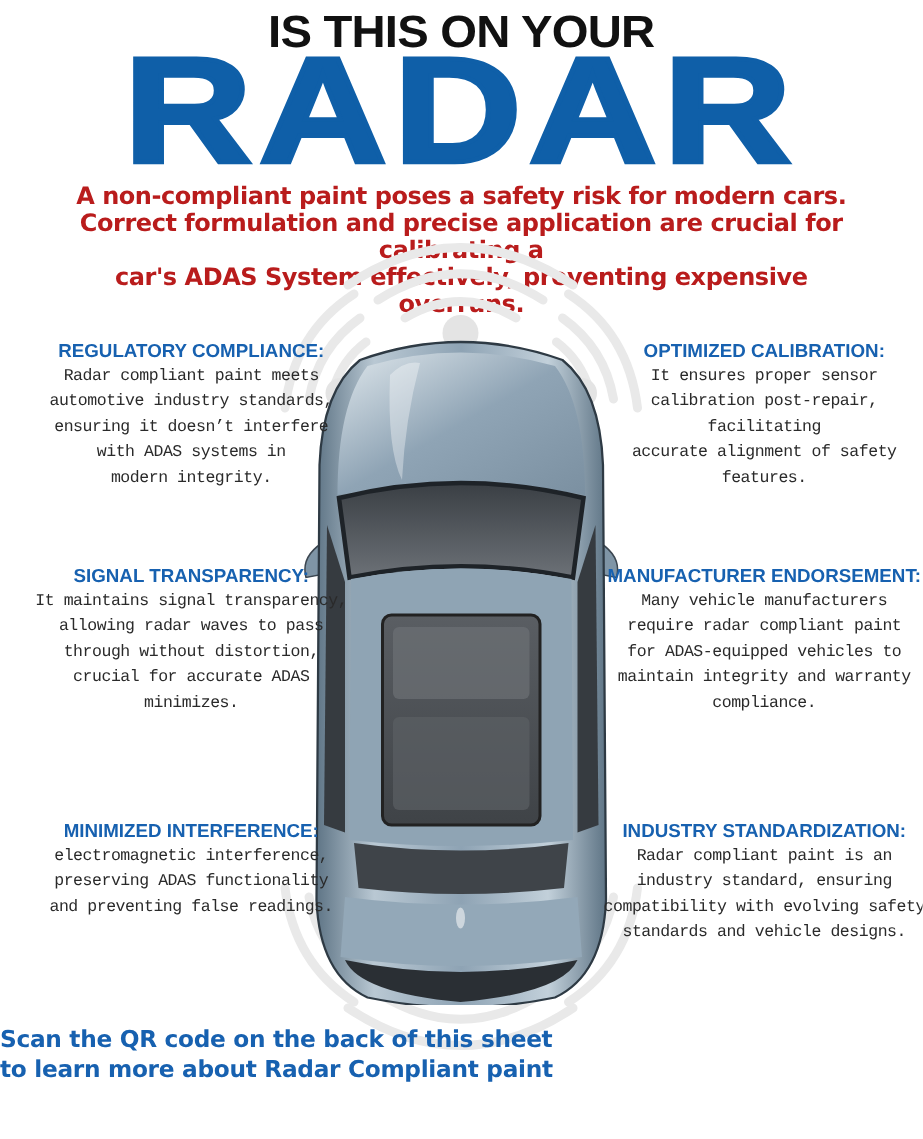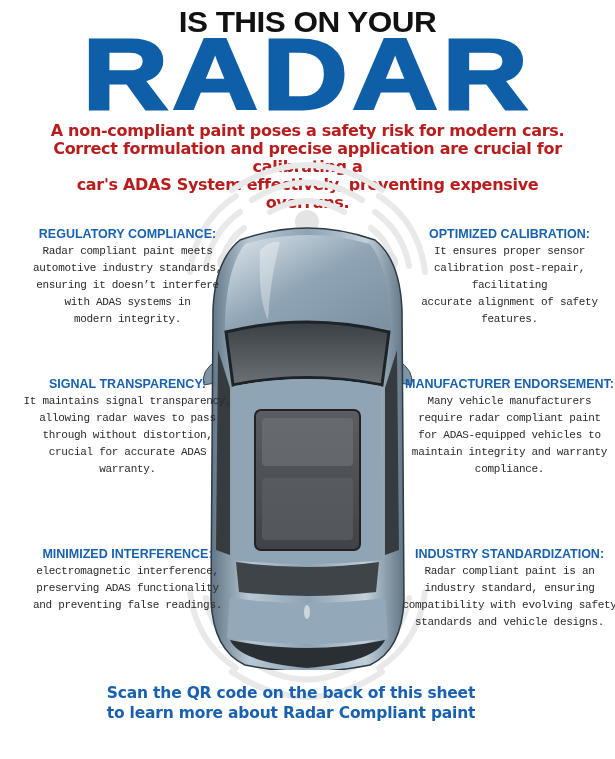--- a/index.html
+++ b/index.html
@@ -8,21 +8,21 @@
   .title { position: absolute; top: 30px; left: 0; width: 615px; text-align: center; font-family: "Liberation Sans", sans-serif; font-weight: 900; font-size: 100px; line-height: 88px; color: #0f5fa8; letter-spacing: 4px; transform: scaleX(1.18); -webkit-text-stroke: 3px #0f5fa8; }
   .intro { position: absolute; top: 122px; left: 40px; width: 535px; text-align: center; font-family: "DejaVu Sans", sans-serif; font-weight: bold; font-size: 16px; line-height: 18px; color: #b91c1c; letter-spacing: -0.3px; }
   .intro span { display: block; }
   .waves { position: absolute; left: 0; top: 0; width: 615px; height: 759px; pointer-events: none; }
   .car { position: absolute; left: 200px; top: 220px; width: 215px; height: 450px; }
   .feature { position: absolute; width: 215px; text-align: center; }
   .feature h3 { margin: 0; font-family: "Liberation Sans", sans-serif; font-weight: bold; font-size: 12.5px; color: #1761b0; line-height: 17px; }
   .feature p { margin: 0; font-family: Liberation Mono, monospace; font-size: 11px; color: #2a2a2a; line-height: 17px; letter-spacing: -0.3px; }
   .f-left { left: 0; padding-left: 20px; }
   .f-right { left: 402px; }
-  .cta { position: absolute; top: 683px; left: 0; width: 582px; text-align: center; font-family: "DejaVu Sans", sans-serif; font-weight: bold; font-size: 15.5px; line-height: 20px; color: #1761b0; letter-spacing: -0.2px; }
+  .cta { position: absolute; top: 683px; left: 0; width: 582px; text-align: left; font-family: "DejaVu Sans", sans-serif; font-weight: bold; font-size: 15.5px; line-height: 20px; color: #1761b0; letter-spacing: -0.2px; }
   .cta span { display: block; }
 </style>
 </head>
 <body>
 
 <div>
 
   <div class="pre-title">IS THIS ON YOUR</div>
   <div class="title">RADAR</div>
 
@@ -128,21 +128,21 @@
     <p>with ADAS systems in</p>
     <p>modern integrity.</p>
   </div>
 
   <div class="feature f-left" style="top:376px;">
     <h3>SIGNAL TRANSPARENCY:</h3>
     <p>It maintains signal transparency,</p>
     <p>allowing radar waves to pass</p>
     <p>through without distortion,</p>
     <p>crucial for accurate ADAS</p>
-    <p>warranty.</p>
+    <p>minimizes.</p>
   </div>
 
   <div class="feature f-left" style="top:546px;">
     <h3>MINIMIZED INTERFERENCE:</h3>
     <p>electromagnetic interference,</p>
     <p>preserving ADAS functionality</p>
     <p>and preventing false readings.</p>
   </div>
 
   <div class="feature f-right" style="top:226px;">

